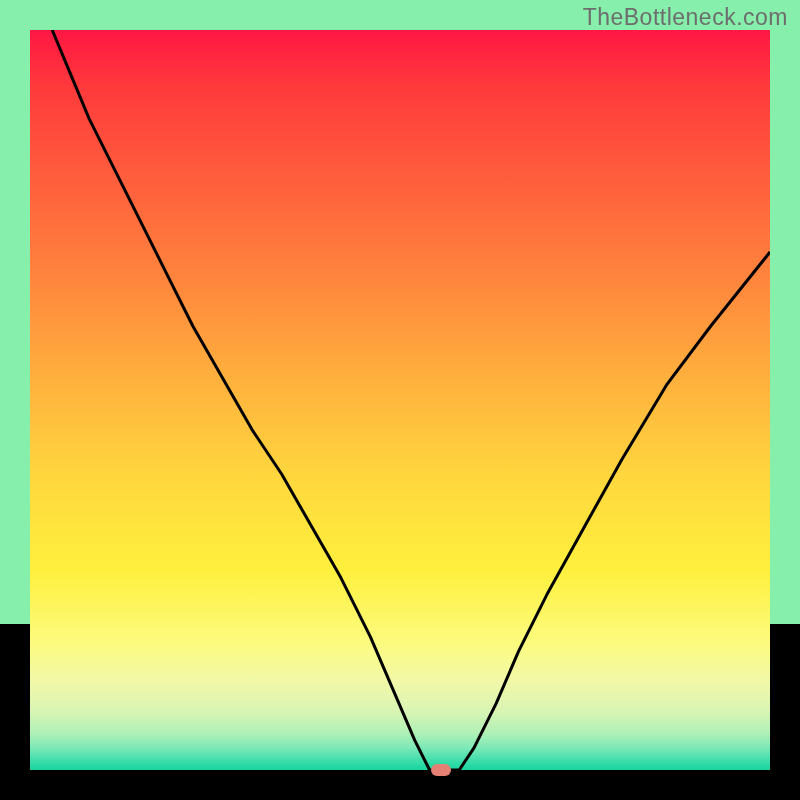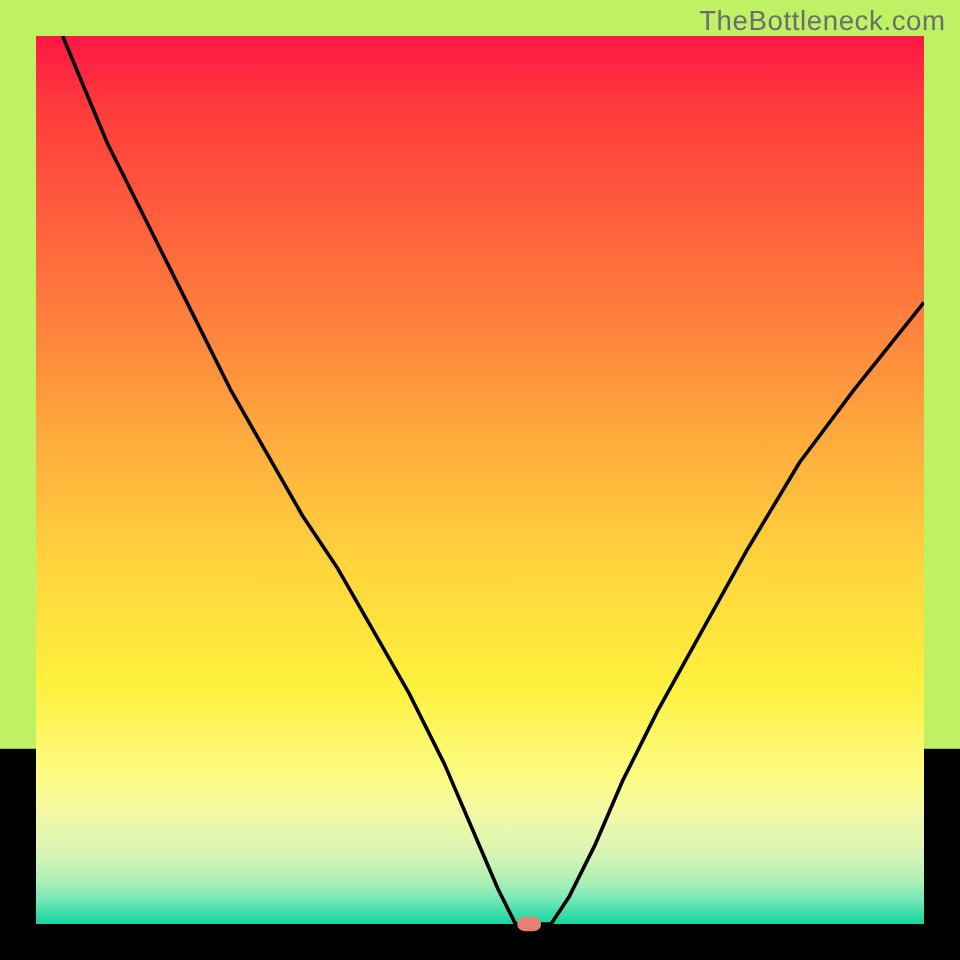--- a/index.html
+++ b/index.html
@@ -8,21 +8,21 @@
     width: 800px;
     height: 800px;
     background: #000;
     overflow: hidden;
     font-family: Arial, Helvetica, sans-serif;
   }
   .frame {
     position: relative;
     width: 800px;
     height: 624px;
-    background: #bef264;
+    background: #86efac;
   }
   .watermark {
     position: absolute;
     top: 4px;
     right: 12px;
     color: #6d6d6d;
     font-size: 23px;
     font-weight: 500;
     letter-spacing: 0.5px;
     z-index: 10;

